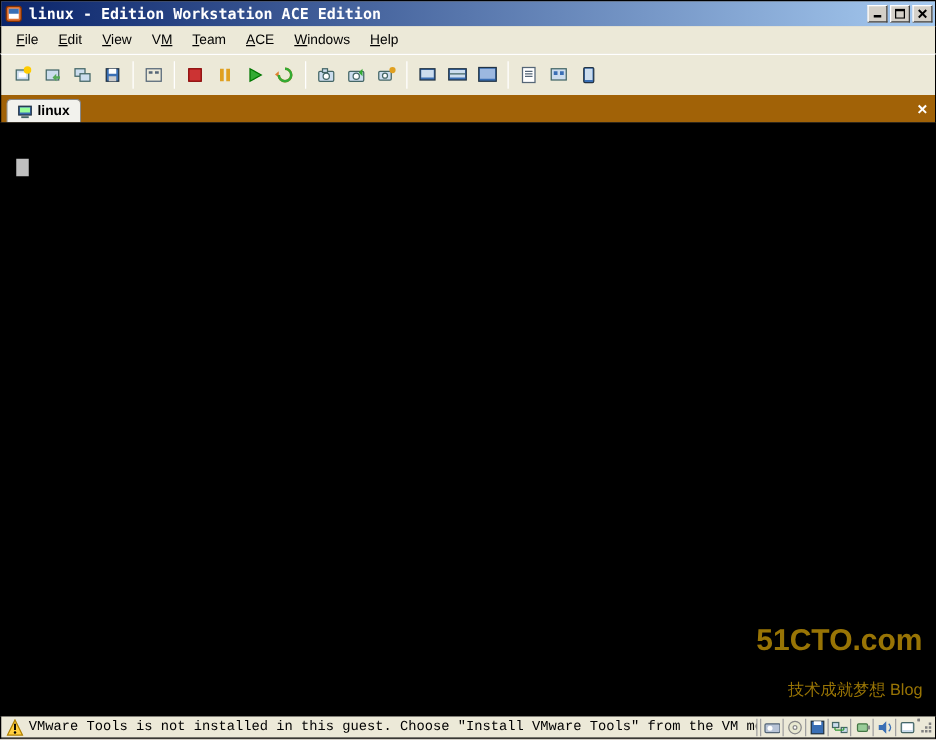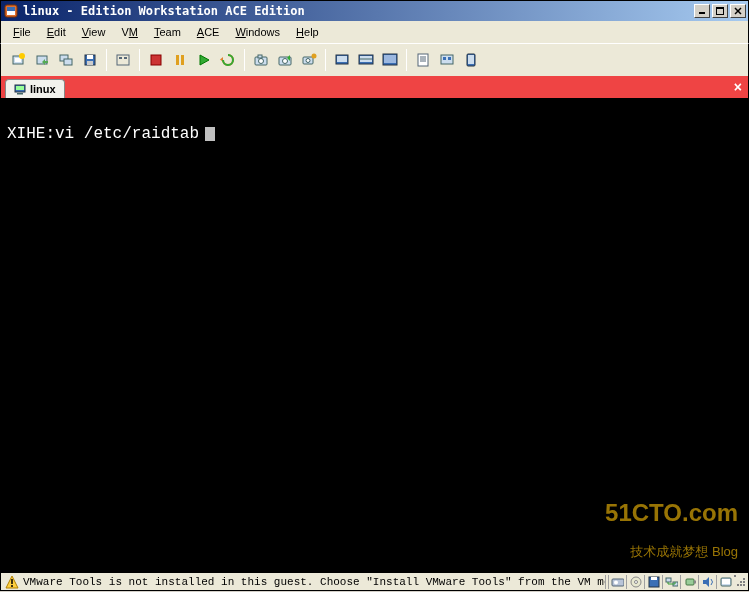--- a/index.html
+++ b/index.html
@@ -60,21 +60,21 @@
   width: 1px; height: 22px;
   background: linear-gradient(#a0a0a0,#a0a0a0);
   margin: 0 3px;
   border-right:1px solid #fff;
 }
 .tb-group { display:flex; gap:2px; }
 
 
 .tab-strip {
   height: 22px;
-  background: #ef4444;
+  background: #a16207;
   border-left:1px solid #000; border-right:1px solid #000;
   display:flex; align-items:flex-end;
   padding-left:4px; position:relative;
 }
 .tab-strip .tab {
   height: 19px;
   background: #f2f2ed;
   border-top-left-radius: 4px; border-top-right-radius: 4px;
   display:flex; align-items:center; gap:4px; padding: 0 8px;
   font-size:11px; cursor:pointer;
@@ -324,21 +324,21 @@
           <rect x="3" y="10" width="6" height="1.5" fill="#466"></rect>
         </svg>
     </span>
     <span class="tab-label">linux</span>
   </div>
   <span class="close-x">×</span>
 </div>
 
 <div class="console-area">
   <div class="spacer"></div>
-  <div class="console-line"><span>XIHE:vi /etc/raidtab</span><span class="cursor-block"></span></div>
+  <div class="console-line"><span class="cursor-block"></span></div>
   <div class="watermark">
     <div>51CTO.com</div>
     <div class="sub">技术成就梦想 Blog</div>
   </div>
 </div>
 
 <div class="status-bar">
   <div class="warn-seg">
     <span class="warn-icon">
       <svg width="14" height="14">

